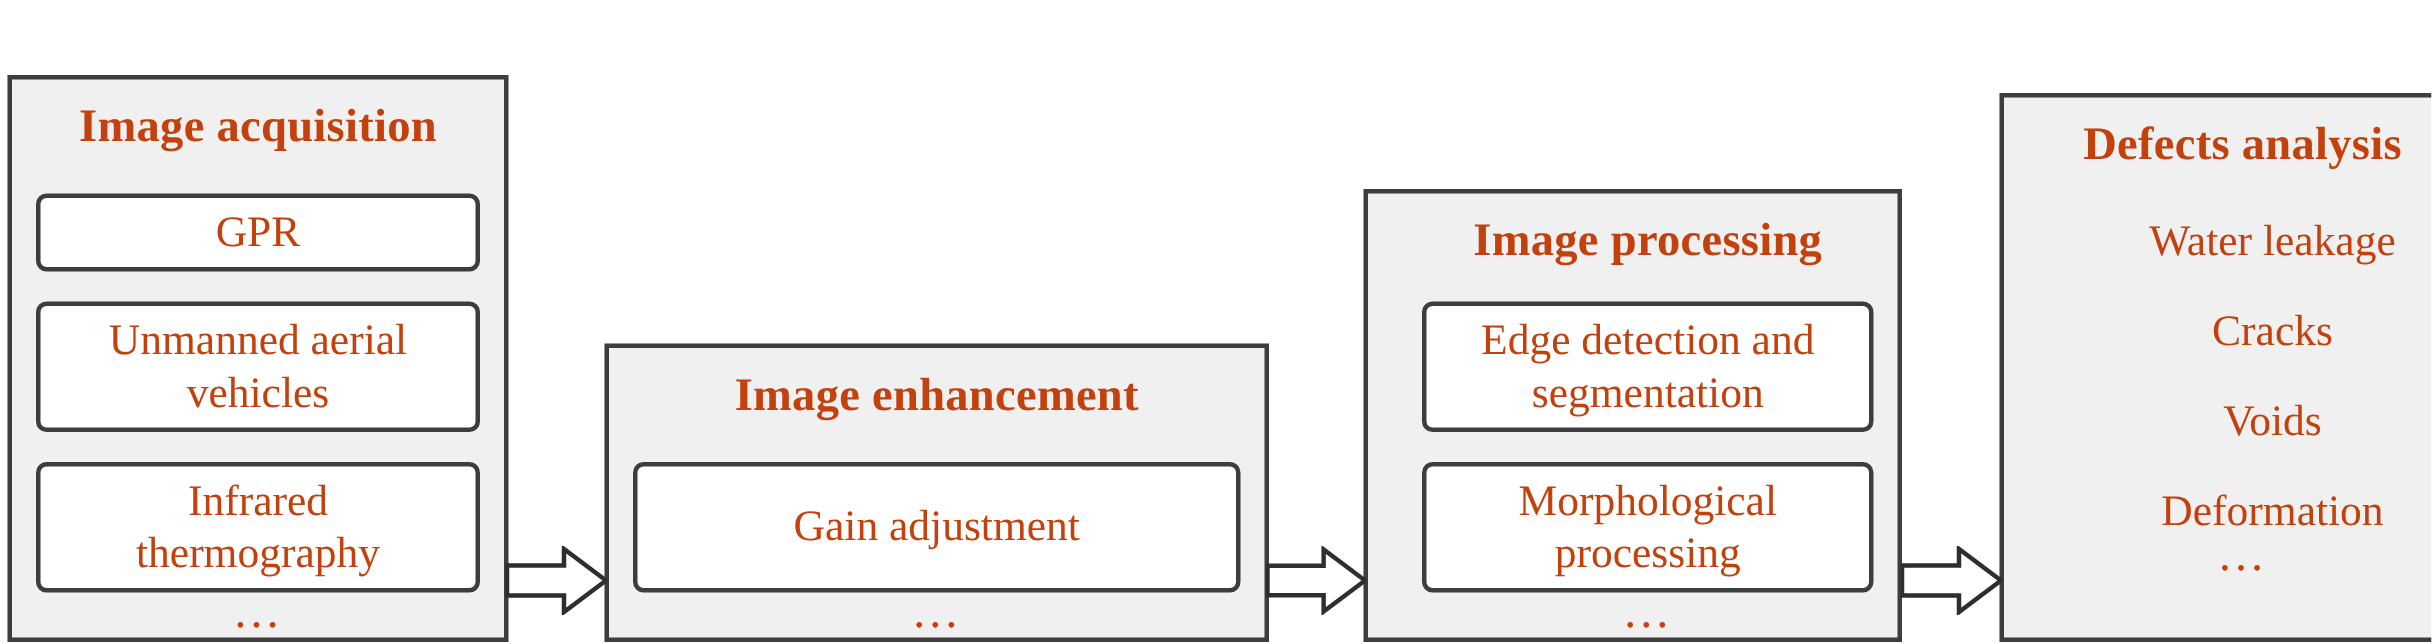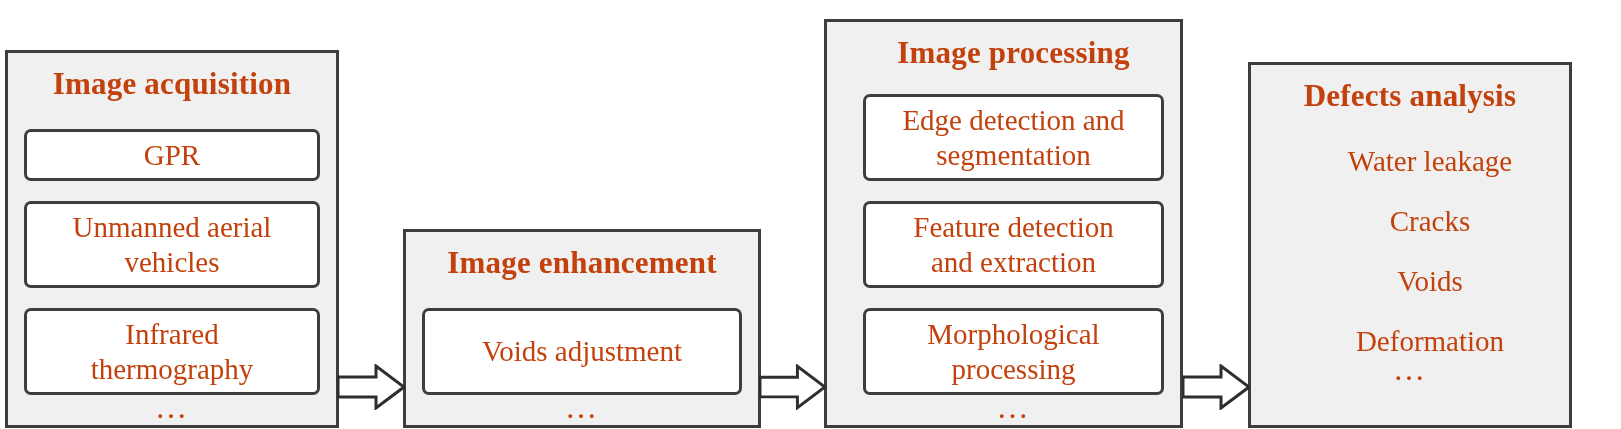--- a/index.html
+++ b/index.html
@@ -17,21 +17,21 @@
   }
   .panel{
     box-sizing:border-box;
     border:3px solid #3d3d3d;
     background:#f0f0f0;
     display:flex;
     flex-direction:column;
     flex:0 0 auto;
   }
   .panel--1{width:334px;}
-  .panel--2{width:358px;}
+  .panel--2{width:443px;}
   .panel--3{width:359px;padding-left:20px;}
   .panel--4{width:324px;}
   .panel-title{
     font-size:31px;
     font-weight:700;
     line-height:34px;
     text-align:center;
     margin:14px 6px 28px;
     letter-spacing:0.2px;
   }
@@ -113,38 +113,36 @@
 
   <div class="arrow-cell arrow-cell--1">
     <svg class="arrow-svg" width="68" height="46" viewBox="0 0 68 46">
       <polygon points="1,13 39,13 39,2 67,23 39,44 39,33 1,33" fill="#ffffff" stroke="#2e2e2e" stroke-width="3" stroke-linejoin="miter"></polygon>
     </svg>
   </div>
 
   <section class="panel panel--2">
     <h2 class="panel-title">Image enhancement</h2>
     <div class="boxes">
-      <div class="box box--tall">Voids adjustment</div>
+      <div class="box box--tall">Gain adjustment</div>
     </div>
     <div class="ellipsis">…</div>
   </section>
 
   <div class="arrow-cell arrow-cell--2">
     <svg class="arrow-svg" width="68" height="46" viewBox="0 0 68 46">
       <polygon points="1,13 39,13 39,2 67,23 39,44 39,33 1,33" fill="#ffffff" stroke="#2e2e2e" stroke-width="3" stroke-linejoin="miter"></polygon>
     </svg>
   </div>
 
   <section class="panel panel--3">
     <h2 class="panel-title">Image processing</h2>
     <div class="boxes">
       <div class="box box--tall">Edge detection and
 segmentation</div>
-      <div class="box box--tall">Feature detection
-and extraction</div>
       <div class="box box--tall">Morphological
 processing</div>
     </div>
     <div class="ellipsis">…</div>
   </section>
 
   <div class="arrow-cell arrow-cell--3">
     <svg class="arrow-svg" width="68" height="46" viewBox="0 0 68 46">
       <polygon points="1,13 39,13 39,2 67,23 39,44 39,33 1,33" fill="#ffffff" stroke="#2e2e2e" stroke-width="3" stroke-linejoin="miter"></polygon>
     </svg>

